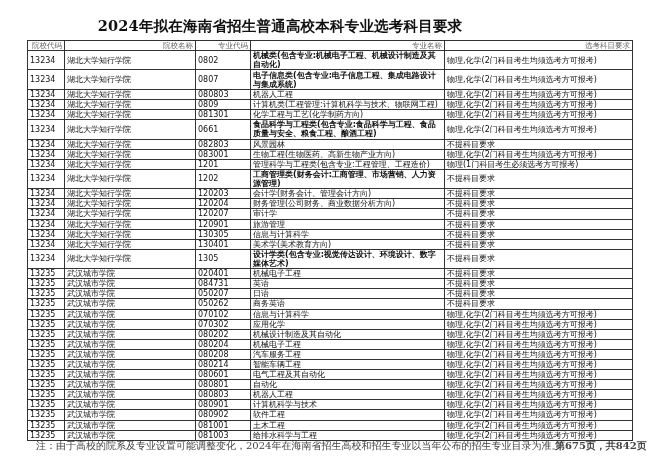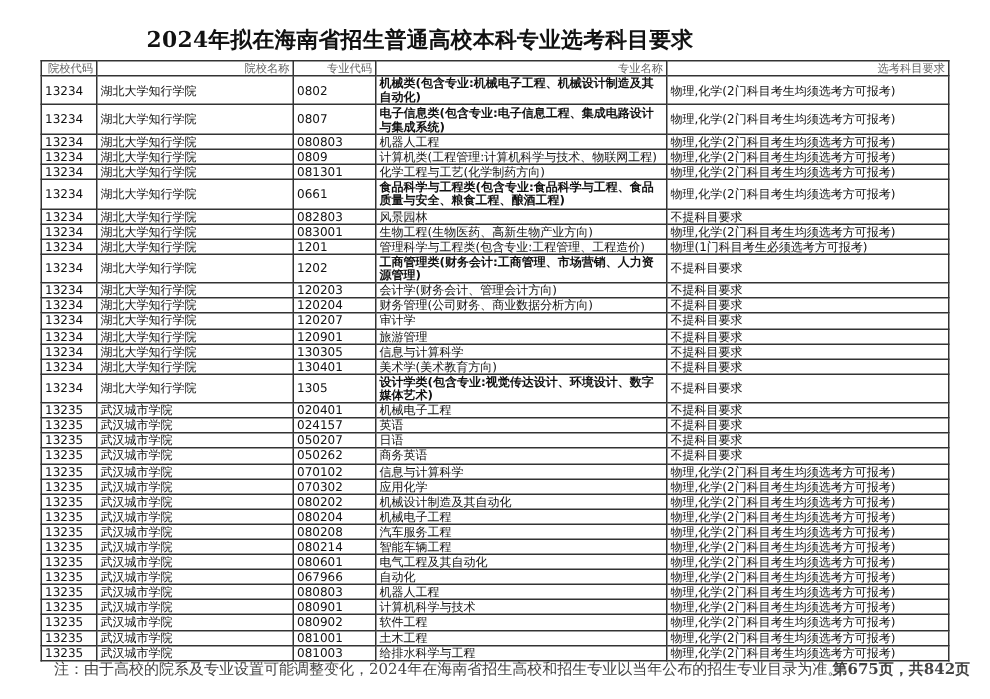--- a/index.html
+++ b/index.html
@@ -161,21 +161,21 @@
       <tr class="r1">
         <td class="code">13235</td>
         <td>武汉城市学院</td>
         <td>020401</td>
         <td>机械电子工程</td>
         <td>不提科目要求</td>
       </tr>
       <tr class="r1">
         <td class="code">13235</td>
         <td>武汉城市学院</td>
-        <td>024157</td>
+        <td>084731</td>
         <td>英语</td>
         <td>不提科目要求</td>
       </tr>
       <tr class="r1">
         <td class="code">13235</td>
         <td>武汉城市学院</td>
         <td>050207</td>
         <td>日语</td>
         <td>不提科目要求</td>
       </tr>
@@ -231,21 +231,21 @@
       <tr class="r1">
         <td class="code">13235</td>
         <td>武汉城市学院</td>
         <td>080601</td>
         <td>电气工程及其自动化</td>
         <td>物理,化学(2门科目考生均须选考方可报考)</td>
       </tr>
       <tr class="r1">
         <td class="code">13235</td>
         <td>武汉城市学院</td>
-        <td>067966</td>
+        <td>080801</td>
         <td>自动化</td>
         <td>物理,化学(2门科目考生均须选考方可报考)</td>
       </tr>
       <tr class="r1">
         <td class="code">13235</td>
         <td>武汉城市学院</td>
         <td>080803</td>
         <td>机器人工程</td>
         <td>物理,化学(2门科目考生均须选考方可报考)</td>
       </tr>

